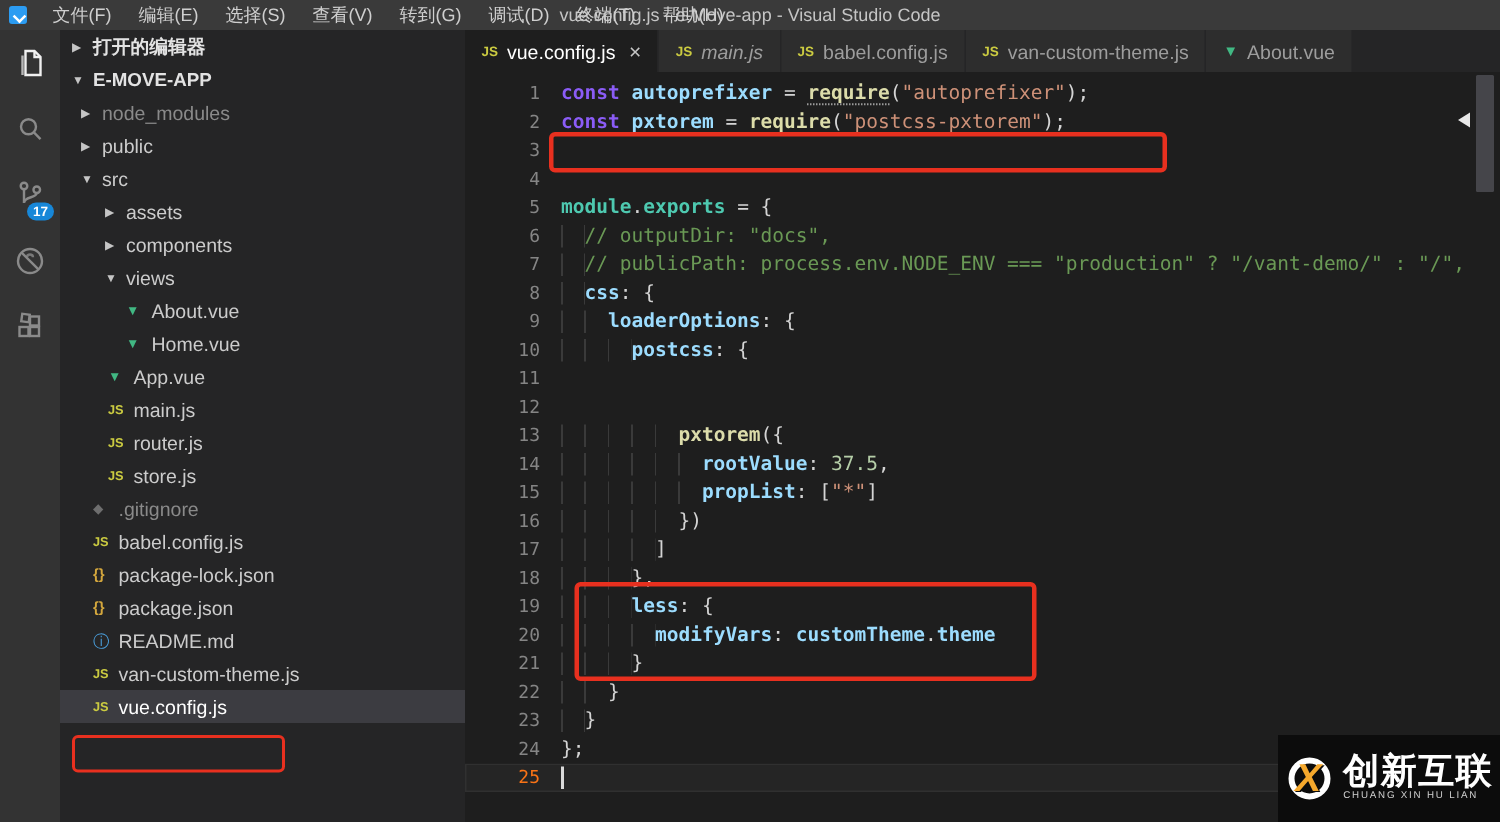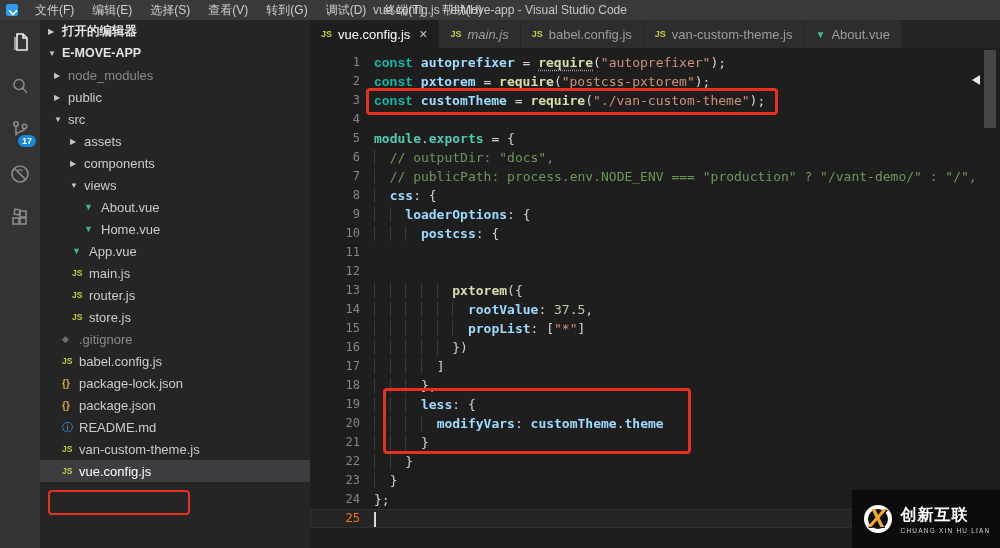--- a/index.html
+++ b/index.html
@@ -58,21 +58,21 @@
   .tabclose { margin-left:9px; font-size:14px; color:#c5c5c5; }
 
   .editor-content { position:relative; flex:1; padding-top:5px; overflow:hidden; }
   .cl { height:19px; line-height:19px; white-space:pre; font-family:"DejaVu Sans Mono",monospace;
     font-size:13px; padding-left:10px; display:flex; }
   .ln { width:40px; text-align:right; color:#858585; font-size:12px; flex:none; margin-right:14px; }
   .cl.current { background:rgba(255,255,255,.035); box-shadow:0 0 0 1px #303030 inset; }
   .cl.current .ln { color:#f97316; }
   .codespan { white-space:pre; }
   .codespan span { white-space:pre; }
-  .tk-kw  { color:#14b8a6; font-weight:600;font-family:Liberation Mono, monospace; }
+  .tk-kw  { color:#8b5cf6; font-weight:600; }
   .tk-var { color:#9cdcfe; font-weight:600; }
   .tk-fn, .tk-fnh { color:#dcdcaa; font-weight:600; }
   .tk-fnh { text-decoration:underline dotted #9a9a9a; text-underline-offset:3px; }
   .tk-str { color:#ce9178; }
   .tk-num { color:#b5cea8; }
   .tk-cm  { color:#6a9955; }
   .tk-cls { color:#4ec9b0; font-weight:600; }
   .tk-pl  { color:#d4d4d4; }
   .tk-ind { background-image:repeating-linear-gradient(to right,#3a3a3a,#3a3a3a 1px,transparent 1px,transparent 2ch); }
   .cursor { display:inline-block; width:2px; height:15px; background:#d9d9d9; vertical-align:middle; }
@@ -91,21 +91,21 @@
     border-right:8px solid #e8e8e8; }
 
   
   .watermark { position:absolute; right:0; bottom:0; width:148px; height:58px; background:#0c0c0c;
     display:flex; align-items:center; justify-content:center; gap:7px; z-index:50; }
   .wm-logo { position:relative; width:32px; height:32px; flex:none; }
   .wm-ring { position:absolute; inset:2px; border:4px solid #ffffff; border-radius:50%; }
   .wm-x { position:absolute; left:7px; top:-1px; color:#f5a82c; font-weight:bold; font-size:26px;
     font-style:italic; line-height:32px; text-shadow:1px 1px 0 #0c0c0c; }
   .wm-text { display:flex; flex-direction:column; }
-  .wm-brand { color:#ffffff; font-weight:bold; font-size:16px; line-height:21px; letter-spacing:1px; }
+  .wm-brand { color:#ffffff; font-weight:bold; font-size:24px; line-height:21px; letter-spacing:1px; }
   .wm-sub { color:#cfcfcf; font-size:6.5px; letter-spacing:1.2px; margin-top:2px; }
 </style>
 </head>
 <body>
 
 <div class="titlebar">
   <div class="vscode-logo"></div>
   <div class="win-title">vue.config.js - e-Move-app - Visual Studio Code</div>
   <div style="display:flex;z-index:2;">
       <span class="menu-item">文件(F)</span>
@@ -271,21 +271,21 @@
         </div>
         <div class="tab">
           <span class="tabicon ic-vue">▼</span>
           <span class="tablabel">About.vue</span>
         </div>
       </div>
     <div class="editor-content">
       <div>
           <div class="cl"><span class="ln">1</span><span class="codespan"><span class="tk-kw">const </span><span class="tk-var">autoprefixer</span><span class="tk-pl"> = </span><span class="tk-fnh">require</span><span class="tk-pl">(</span><span class="tk-str">"autoprefixer"</span><span class="tk-pl">);</span></span></div>
           <div class="cl"><span class="ln">2</span><span class="codespan"><span class="tk-kw">const </span><span class="tk-var">pxtorem</span><span class="tk-pl"> = </span><span class="tk-fn">require</span><span class="tk-pl">(</span><span class="tk-str">"postcss-pxtorem"</span><span class="tk-pl">);</span></span></div>
-          <div class="cl"><span class="ln">3</span><span class="codespan"><span class="tk-kw">const </span><span class="tk-var">customTheme</span><span class="tk-pl"> = </span><span class="tk-fn">require</span><span class="tk-pl">(</span><span class="tk-str">"./van-custom-theme"</span><span class="tk-pl">);</span></span></div>
+          <div class="cl"><span class="ln">3</span></div>
           <div class="cl"><span class="ln">4</span><span class="codespan"></span></div>
           <div class="cl"><span class="ln">5</span><span class="codespan"><span class="tk-cls">module</span><span class="tk-pl">.</span><span class="tk-cls">exports</span><span class="tk-pl"> = {</span></span></div>
           <div class="cl"><span class="ln">6</span><span class="codespan"><span class="tk-ind">  </span><span class="tk-cm">// outputDir: "docs",</span></span></div>
           <div class="cl"><span class="ln">7</span><span class="codespan"><span class="tk-ind">  </span><span class="tk-cm">// publicPath: process.env.NODE_ENV === "production" ? "/vant-demo/" : "/",</span></span></div>
           <div class="cl"><span class="ln">8</span><span class="codespan"><span class="tk-ind">  </span><span class="tk-var">css</span><span class="tk-pl">: {</span></span></div>
           <div class="cl"><span class="ln">9</span><span class="codespan"><span class="tk-ind">    </span><span class="tk-var">loaderOptions</span><span class="tk-pl">: {</span></span></div>
           <div class="cl"><span class="ln">10</span><span class="codespan"><span class="tk-ind">      </span><span class="tk-var">postcss</span><span class="tk-pl">: {</span></span></div>
           <div class="cl"><span class="ln">11</span></div>
           <div class="cl"><span class="ln">12</span></div>
           <div class="cl"><span class="ln">13</span><span class="codespan"><span class="tk-ind">          </span><span class="tk-fn">pxtorem</span><span class="tk-pl">({</span></span></div>

